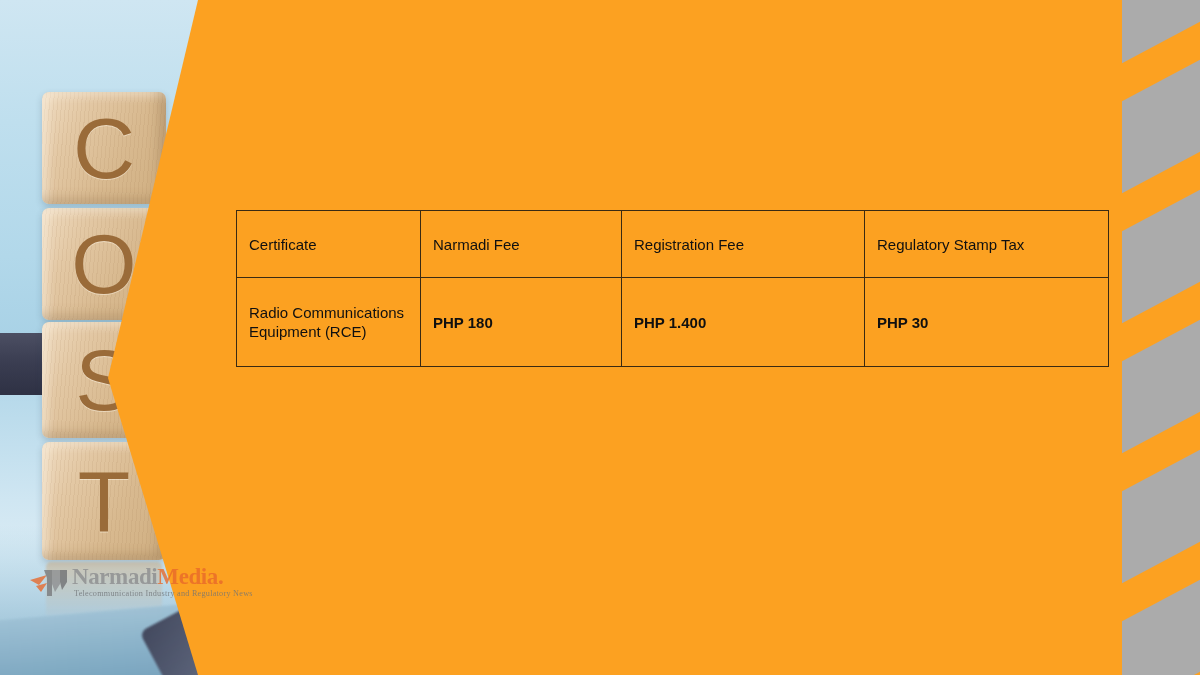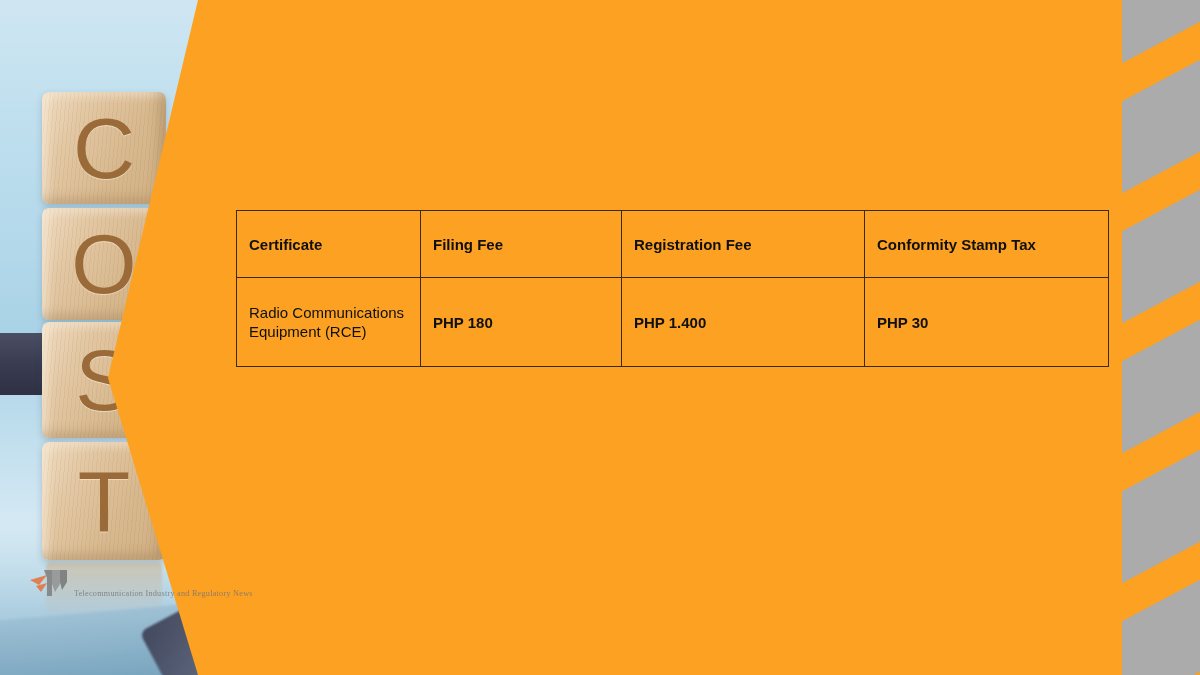--- a/index.html
+++ b/index.html
@@ -188,21 +188,21 @@
   .fee-table td {
     border: 1.5px solid #3a2a12;
     text-align: left;
     vertical-align: middle;
     color: #101010;
     font-family: "Liberation Sans", sans-serif;
     padding: 6px 12px;
   }
   .fee-table th {
     font-size: 15px;
-    font-weight: bold;
+    font-weight: normal;
     height: 54px;
   }
   .fee-table td {
     font-size: 15px;
     font-weight: bold;
   }
   .fee-table td.cert {
     font-weight: normal;
     line-height: 1.28;
     padding-right: 6px;
@@ -296,39 +296,40 @@
   <table class="fee-table">
     <colgroup>
       <col class="col-cert">
         <col class="col-filing">
         <col class="col-reg">
         <col class="col-stamp">
     </colgroup>
     <thead>
       <tr>
         <th>Certificate</th>
-        <th>Filing Fee</th>
+        <th>Narmadi Fee</th>
         <th>Registration Fee</th>
-        <th>Conformity Stamp Tax</th>
+        <th>Regulatory Stamp Tax</th>
       </tr>
     </thead>
     <tbody>
       <tr class="r1">
         <td class="cert">Radio Communications Equipment (RCE)</td>
         <td>PHP 180</td>
         <td>PHP 1.400</td>
         <td>PHP 30</td>
       </tr>
     </tbody>
   </table>
 
   <div class="watermark">
     <svg class="wm-mark" viewBox="0 0 40 32">
       <polygon points="0,14 17,9 9,19" fill="#E8682A"></polygon>
       <polygon points="6,20 17,17 11,26" fill="#E8682A"></polygon>
       <polygon points="14,4 22,4 22,30 17,30 17,12" fill="#77797C"></polygon>
       <polygon points="22,4 30,4 30,18 25,26 22,18" fill="#8d8f92"></polygon>
       <polygon points="30,4 37,4 37,16 32,24 30,16" fill="#6e7073"></polygon>
     </svg>
+    <div class="wm-text"><span class="wm-narmadi">Narmadi</span><span class="wm-media">Media.</span></div>
     <div class="wm-tag">Telecommunication Industry and Regulatory News</div>
   </div>
 
 </div>
 
 </body></html>

